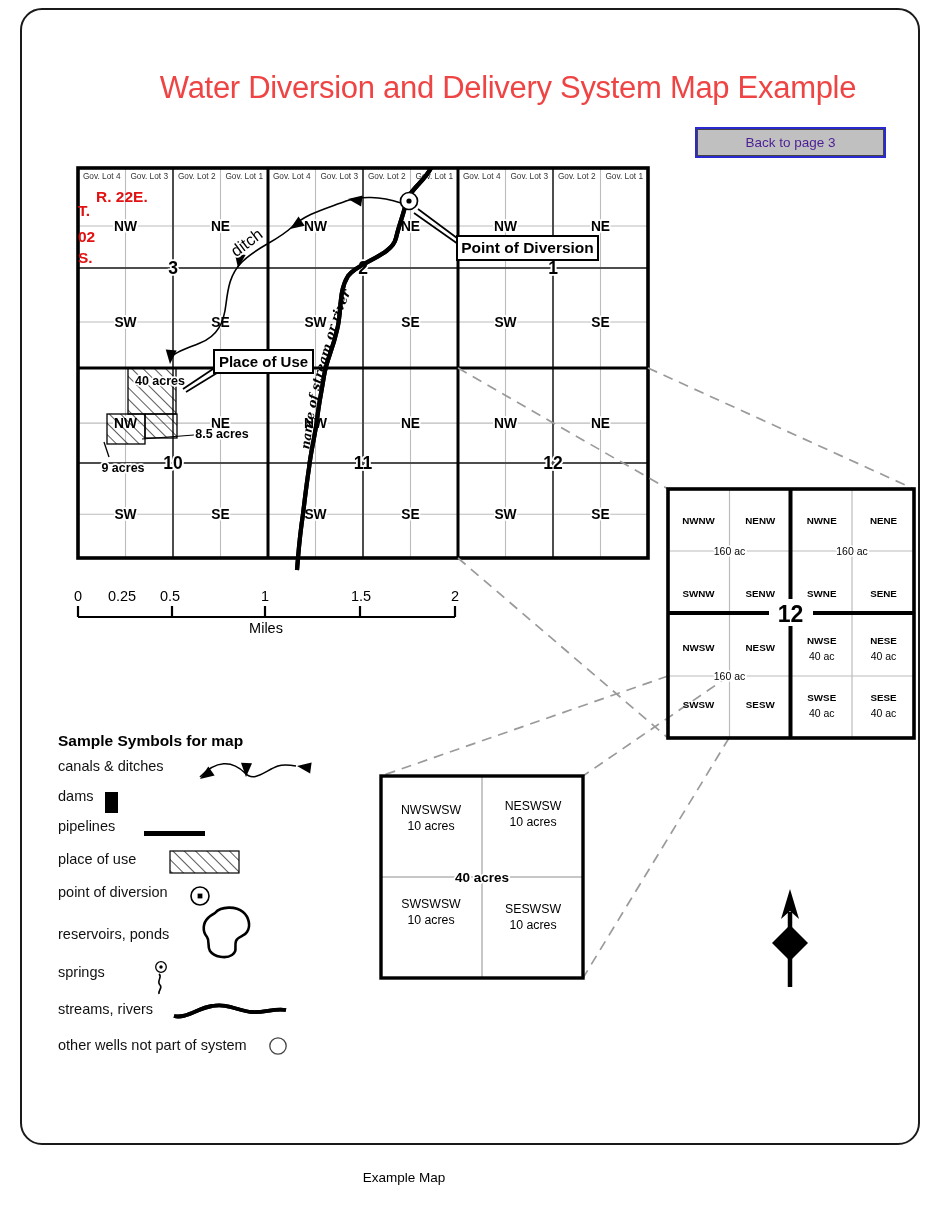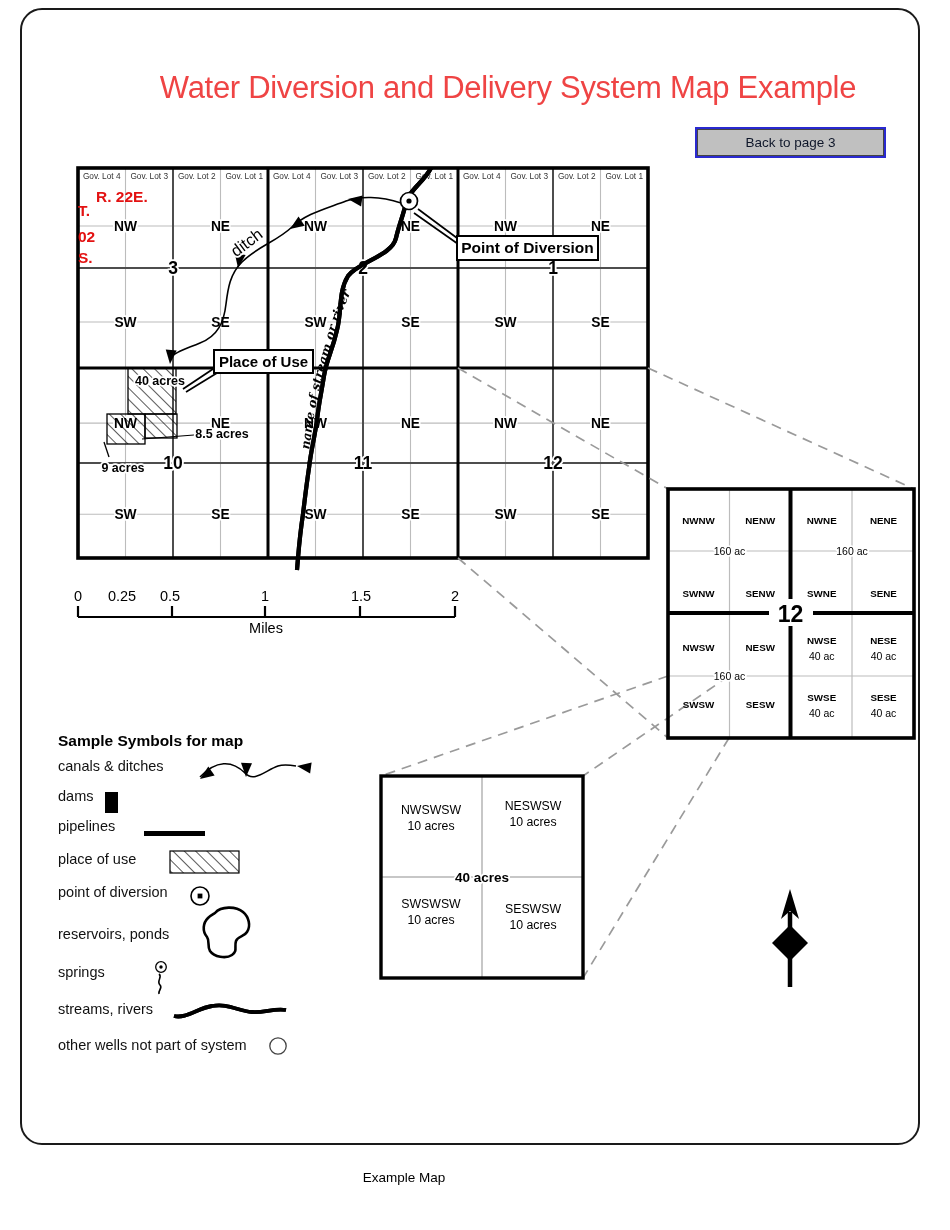--- a/index.html
+++ b/index.html
@@ -4,21 +4,21 @@
 <style>
   html,body{margin:0;padding:0;background:#fff;}
   #stage{position:relative;width:950px;height:1230px;background:#fff;
          font-family:"Liberation Sans",sans-serif;overflow:hidden;}
   #pageframe{position:absolute;left:20px;top:8px;width:896px;height:1133px;
          border:2px solid #1a1a1a;border-radius:22px;background:#fff;}
   #title{position:absolute;left:0;top:70px;width:950px;text-align:center;
          font-size:31px;color:#ef4444;letter-spacing:-.3px;padding-left:33px;}
   #backbtn{position:absolute;left:695px;top:127px;width:191px;height:31px;
          background:#c0c0c0;border:2px solid #2a2ad0;box-shadow:inset 0 0 0 1px #444;
-         font-size:13.5px;color:#0f172a;display:flex;align-items:center;justify-content:center;
+         font-size:13.5px;color:#4c1d95;display:flex;align-items:center;justify-content:center;
          cursor:pointer;box-sizing:border-box;}
   .callout{position:absolute;background:#fff;border:2px solid #000;font-weight:bold;
          display:flex;align-items:center;justify-content:center;box-sizing:border-box;}
   #pod-box{left:456px;top:235px;width:143px;height:26px;font-size:15.5px;}
   #pou-box{left:213px;top:349px;width:101px;height:25px;font-size:15px;}
   #caption{position:absolute;left:0;top:1170px;width:808px;text-align:center;
          font-size:13.5px;color:#000;}
   svg{position:absolute;left:0;top:0;}
   text{fill:#000;}
   .halo{paint-order:stroke;stroke:#fff;stroke-width:3.6px;stroke-linejoin:round;}

